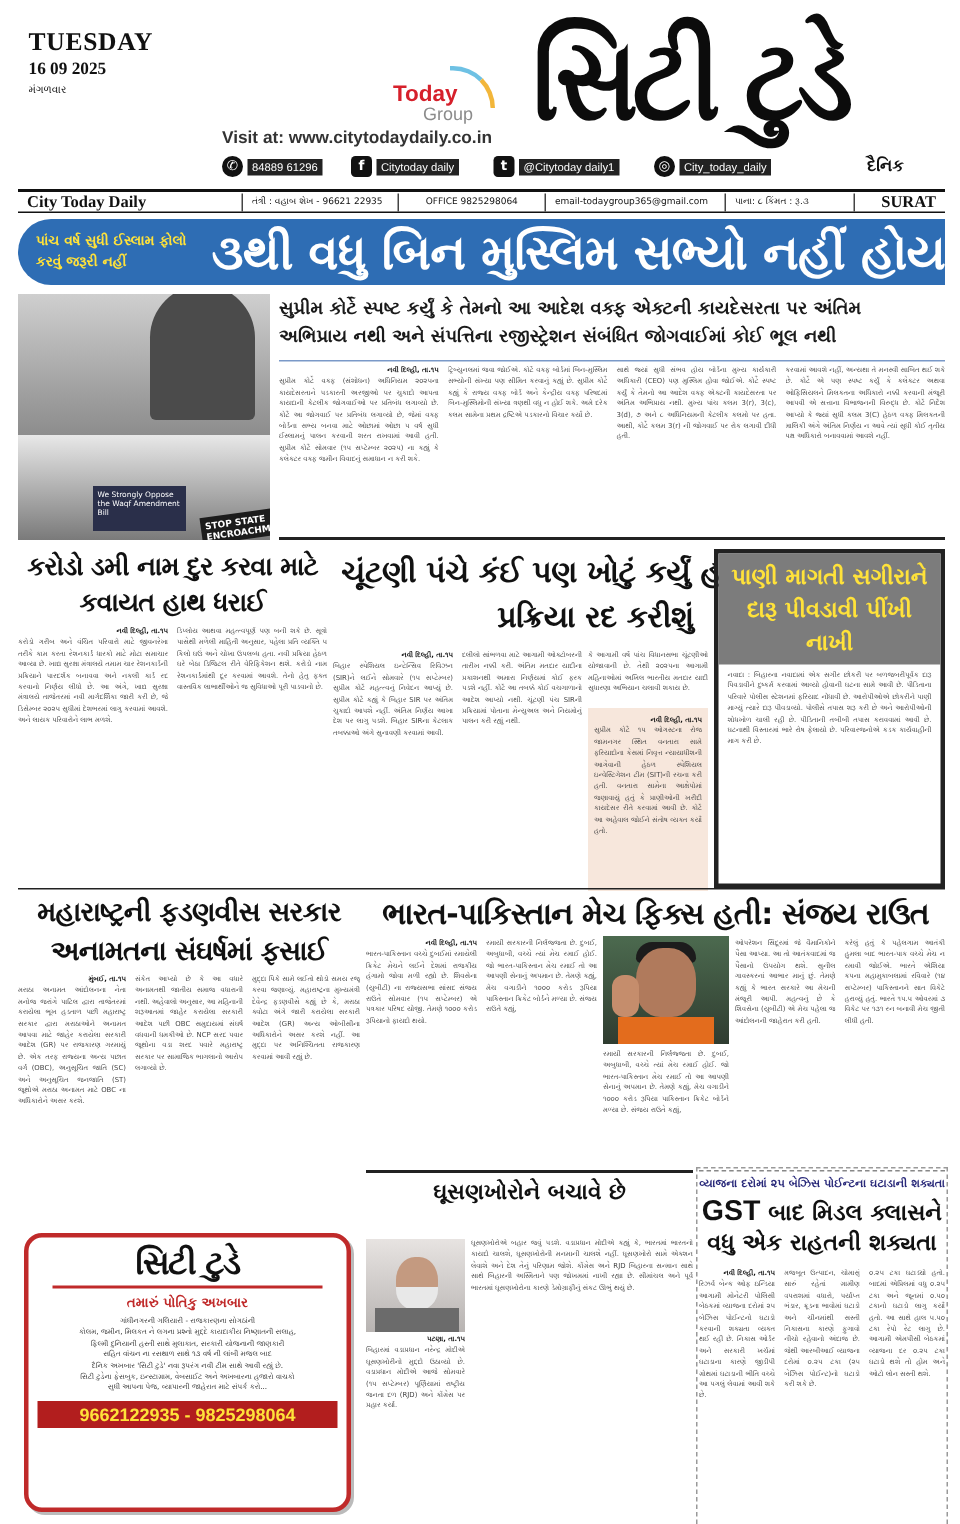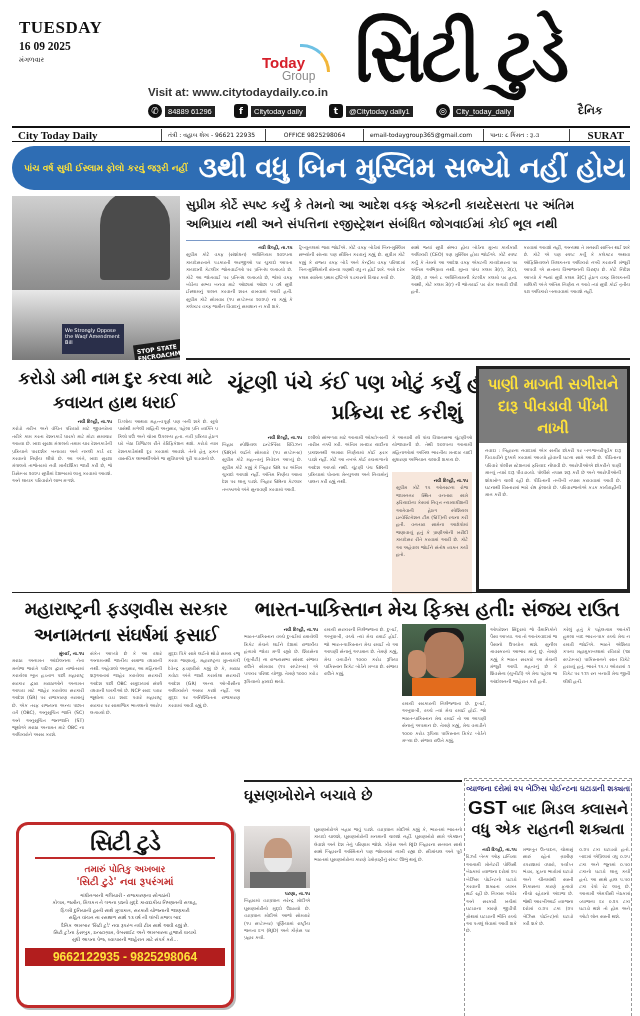--- a/index.html
+++ b/index.html
@@ -24,21 +24,21 @@
   .dainik { left: 578px; top: 104px; font-size: 11px; font-weight: bold; }
 
   .infobar { left: 12px; top: 126px; width: 618px; height: 16px; border-top: 2px solid #111; border-bottom: 1px solid #111; display: flex; align-items: center; font-size: 6px; }
   .infobar .cell { padding: 0 6px; border-right: 1px solid #444; height: 12px; display: flex; align-items: center; white-space: nowrap; }
   .infobar .cell:last-child { border-right: none; }
   .infobar .big { font-family: "Liberation Serif", serif; font-weight: bold; font-size: 11px; }
 
   
   .banner { left: 12px; top: 146px; width: 618px; height: 44px; background: #2e6db4; border-radius: 22px 0 0 22px; display: flex; align-items: center; overflow: hidden; }
   .banner .kick { width: 182px; padding-left: 12px; color: #ffe23a; font-weight: bold; font-size: 9.2px; line-height: 14px; }
-  .banner .main { flex: 1; color: #fff; font-weight: bold; font-size: 28px; letter-spacing: -0.5px; white-space: nowrap; text-align: center; }
+  .banner .main { flex: 1; color: #fff; font-weight: bold; font-size: 32px; letter-spacing: -0.5px; white-space: nowrap; text-align: center; }
 
   .lead-photo { left: 12px; top: 196px; width: 168px; height: 164px; background: linear-gradient(180deg, #cfcfcf 0%, #9a9a9a 45%, #5f5f5f 100%); overflow: hidden; }
   .dome { position: absolute; left: 88px; top: -6px; width: 70px; height: 90px; background: #4b4b4b; border-radius: 35px 35px 4px 4px; }
   .crowd { position: absolute; left: 0; bottom: 0; width: 100%; height: 70px; background: linear-gradient(180deg, #e8e8e8, #7a7a7a); }
   .placard { position: absolute; left: 50px; bottom: 6px; width: 62px; height: 30px; background: #2a2f4a; color: #fff; font-size: 5px; padding: 3px; }
   .placard2 { position: absolute; left: 122px; bottom: 0; width: 50px; height: 18px; background: #1c1c1c; color: #fff; font-size: 6px; font-weight: bold; transform: rotate(-8deg); padding: 3px; }
 
   .subdeck { left: 186px; top: 196px; width: 444px; height: 44px; font-weight: bold; font-size: 12px; line-height: 19px; color: #1a1a1a; }
   .subdeck-rule { left: 186px; top: 240px; width: 444px; height: 1px; background: #7a99c8; }
 
@@ -71,21 +71,21 @@
   .maha-body { left: 12px; top: 650px; width: 228px; height: 170px; }
   .indpak-hl { left: 244px; top: 596px; width: 386px; font-size: 20px; line-height: 26px; text-align: center; letter-spacing: -0.6px; white-space: nowrap; }
   .indpak-body-l { left: 244px; top: 626px; width: 154px; height: 152px; }
   .raut-photo { left: 402px; top: 624px; width: 84px; height: 72px; background: linear-gradient(180deg, #4c6a4f, #2f3c30); overflow: hidden; }
   .raut-face { position: absolute; left: 22px; top: 8px; width: 40px; height: 46px; background: #b07a5c; border-radius: 45% 45% 40% 40%; }
   .raut-hair { position: absolute; left: 22px; top: 4px; width: 40px; height: 14px; background: #1c1c1c; border-radius: 20px 20px 6px 6px; }
   .raut-scarf { position: absolute; left: 10px; bottom: 0; width: 64px; height: 18px; background: #e36c1d; }
   .raut-hand { position: absolute; left: 6px; top: 26px; width: 18px; height: 28px; background: #c58d6c; border-radius: 8px; }
 
   
-  .ghus-hl { left: 244px; top: 780px; width: 218px; font-size: 14.5px; line-height: 22px; border-top: 2px solid #222; padding-top: 2px; }
+  .ghus-hl { left: 244px; top: 780px; width: 218px; font-size: 14.5px; line-height: 22px; text-align: center; border-top: 2px solid #222; padding-top: 2px; }
   .ghus-hl b { font-family: "Liberation Sans", sans-serif; }
   .modi-photo { left: 244px; top: 826px; width: 66px; height: 62px; background: linear-gradient(180deg, #e7e3e1, #b8b4b2); overflow: hidden; }
   .modi-face { position: absolute; left: 20px; top: 12px; width: 28px; height: 34px; background: #c49a80; border-radius: 45%; }
   .modi-beard { position: absolute; left: 20px; top: 32px; width: 28px; height: 16px; background: #e8e8e8; border-radius: 0 0 14px 14px; }
   .modi-coat { position: absolute; left: 6px; bottom: 0; width: 56px; height: 16px; background: #6b6b6b; }
   .gst-kick { left: 466px; top: 780px; width: 164px; height: 16px; border-top: 1px dashed #888; font-size: 7.5px; font-weight: bold; color: #2a2a7a; text-align: right; line-height: 16px; white-space: nowrap; }
   .gst-hl { left: 466px; top: 798px; width: 164px; font-size: 15px; line-height: 20px; text-align: center; }
   .gst-hl b.en { font-family: "Liberation Sans", sans-serif; font-size: 19px; }
   .gst-body { left: 466px; top: 846px; width: 164px; height: 168px; }
   .gst-frame { left: 464px; top: 778px; width: 168px; height: 238px; border: 1px dashed #999; border-bottom: none; }
@@ -263,21 +263,20 @@
     <span class="dateline">નવી દિલ્હી, તા.૧૫</span>
     <span>રિઝર્વ બેન્ક ઓફ ઇન્ડિયા આગામી મોનેટરી પોલિસી બેઠકમાં વ્યાજના દરોમાં ૨૫ બેઝિસ પોઈન્ટનો ઘટાડો કરવાની શક્યતા વ્યક્ત થઈ રહી છે. નિકાસ ઓર્ડર અને સરકારી ખર્ચમાં ઘટાડાના કારણે જીડીપી ગ્રોથમાં ઘટાડાની ભીતિ વચ્ચે આ પગલું લેવામાં આવી શકે છે.</span>
   </div>
   <div class="col">મજબૂત ઉત્પાદન, ચોમાસું સારું રહેતાં ગ્રામીણ વપરાશમાં વધારો, પર્યાપ્ત ભંડાર, ક્રૂડના ભાવોમાં ઘટાડો અને ચીનમાંથી સસ્તી નિકાસના કારણે ફુગાવો નીચો રહેવાનો અંદાજ છે. જેથી આરબીઆઈ વ્યાજના દરોમાં ૦.૨૫ ટકા (૨૫ બેઝિસ પોઈન્ટ)નો ઘટાડો કરી શકે છે.</div>
   <div class="col">૦.૨૫ ટકા ઘટાડ્યો હતો. બાદમાં એપ્રિલમાં વધુ ૦.૨૫ ટકા અને જૂનમાં ૦.૫૦ ટકાનો ઘટાડો લાગુ કર્યો હતો. આ સાથે હાલ ૫.૫૦ ટકા રેપો રેટ લાગુ છે. આગામી એમપીસી બેઠકમાં વ્યાજના દર ૦.૨૫ ટકા ઘટાડો થશે તો હોમ અને ઓટો લોન સસ્તી થશે.</div>
 </div>
 
 <div class="abs promo">
   <div class="logo">સિટી ટુડે</div>
   <div class="t1">તમારું પોતિકુ અખબાર</div>
-  <div class="t2">'સિટી ટુડે' નવા રૂપરંગમાં</div>
   <div class="lines">
     <div>ગાંધીનગરની ગલિયારી - રાજકારણના સોગઠાંની</div>
     <div>કોલમ, જમીન, મિલકત ને લગના પ્રશ્નો મુદ્દે કાયદાકીય નિષ્ણાતની સલાહ,</div>
     <div>ફિલ્મી દુનિયાની હસ્તી સાથે મુલાકાત, સરકારી યોજનાની જાણકારી</div>
     <div>સહિત વાંચન ના રસથાળ સાથે ૧૩ વર્ષ ની લાંબી મજલ બાદ</div>
     <div>દૈનિક અખબાર 'સિટી ટુડે' નવા રૂપરંગ નવી ટીમ સાથે આવી રહ્યું છે.</div>
     <div>સિટી ટુડેના ફેસબુક, ઇન્સ્ટાગ્રામ, વેબસાઈટ અને અખબારના હજારો વાચકો</div>
     <div>સુધી આપના પેજ, વ્યાપારની જાહેરાત માટે સંપર્ક કરો...</div>
   </div>
   <div class="phone">9662122935 - 9825298064</div>

